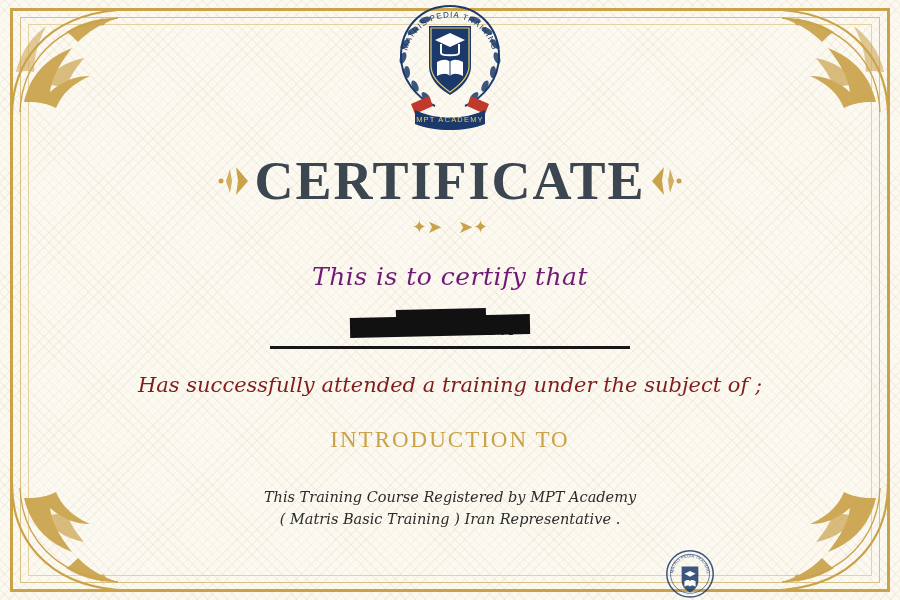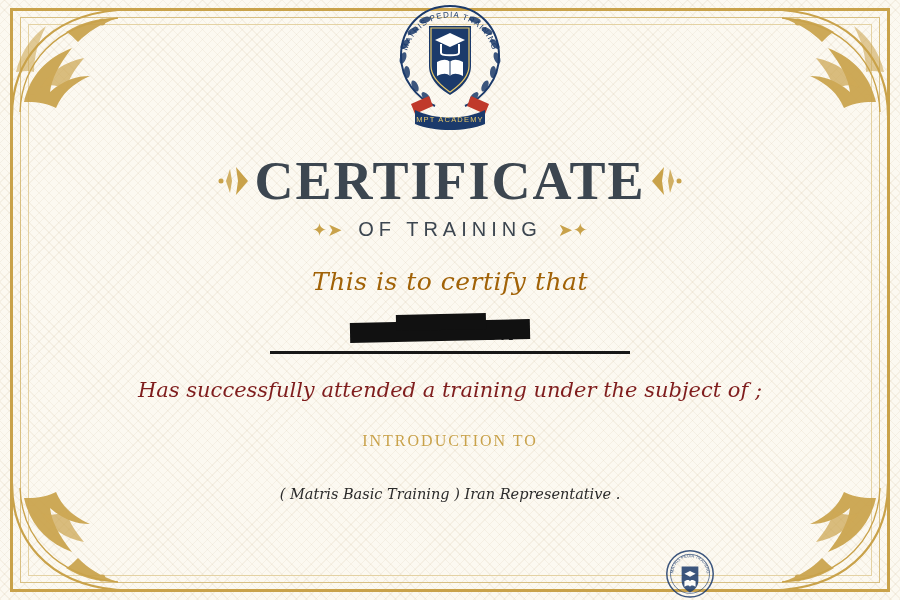--- a/index.html
+++ b/index.html
@@ -113,21 +113,21 @@
     letter-spacing: 5px;
     color: #3c4650;
     font-weight: 400;
   }
   .orn-arrow { color: #c9a24a; font-size: 18px; line-height: 1; }
 
   .script-line {
     font-family: "DejaVu Serif", serif;
     font-style: italic;
     font-size: 25px;
-    color: #a16207;
+    color: #701a75;
     margin-top: 26px;
     letter-spacing: 0.5px;
   }
 
   .name-wrap {
     position: relative;
     margin-top: 22px;
     width: 300px;
     height: 32px;
   }
@@ -170,21 +170,21 @@
     font-family: "DejaVu Serif", serif;
     font-style: italic;
     font-size: 21px;
     color: #7f1d1d;
     margin-top: 28px;
     text-align: center;
   }
 
   .course-intro {
     font-family: "Liberation Serif", serif;
-    font-size: 16px;
+    font-size: 23px;
     letter-spacing: 2px;
     color: #c9a24a;
     margin-top: 30px;
     font-variant: small-caps;
     font-weight: 400;
   }
   .course-name {
     font-family: "Liberation Serif", serif;
     font-size: 31px;
     letter-spacing: 1px;
@@ -352,38 +352,38 @@
             <path d="M30 17 L18 3 L20 17 L18 31 Z"></path>
             <path d="M12 5 L14 17 L12 29 L8 17 Z" opacity="0.85"></path>
             <circle cx="3" cy="17" r="2.5"></circle>
           </g>
         </svg>
       </span>
     </div>
 
     <div class="subtitle-row">
       <span class="orn-arrow">✦➤</span>
-      <span class="subtitle">OF TRAINING</span>
       <span class="orn-arrow">➤✦</span>
     </div>
 
     <div class="script-line">This is to certify that</div>
 
     <div class="name-wrap">
       <div class="name-text">Masoud Sh</div>
       <div class="redaction"></div>
       <div class="redaction2"></div>
       <div class="name-underline"></div>
     </div>
 
     <div class="attend-line">Has successfully attended a training under the subject of ;</div>
 
     <div class="course-intro">INTRODUCTION TO</div>
 
     <div class="footer-note">
+      <div>This Training Course Registered by MPT Academy</div>
       <div>( Matris Basic Training ) Iran Representative .</div>
     </div>
   </div>
 
   <div class="seal">
     <svg viewBox="0 0 56 56" xmlns="http://www.w3.org/2000/svg">
       <circle cx="28" cy="30" r="25" fill="none" stroke="#1b3a6b" stroke-width="1.6"></circle>
       <circle cx="28" cy="30" r="21" fill="none" stroke="#1b3a6b" stroke-width="0.8"></circle>
       <path id="sealarc" d="M10 30 A18 18 0 0 1 46 30" fill="none"></path>
       <text font-family="Liberation Sans, sans-serif" font-size="4.6" fill="#1b3a6b">

